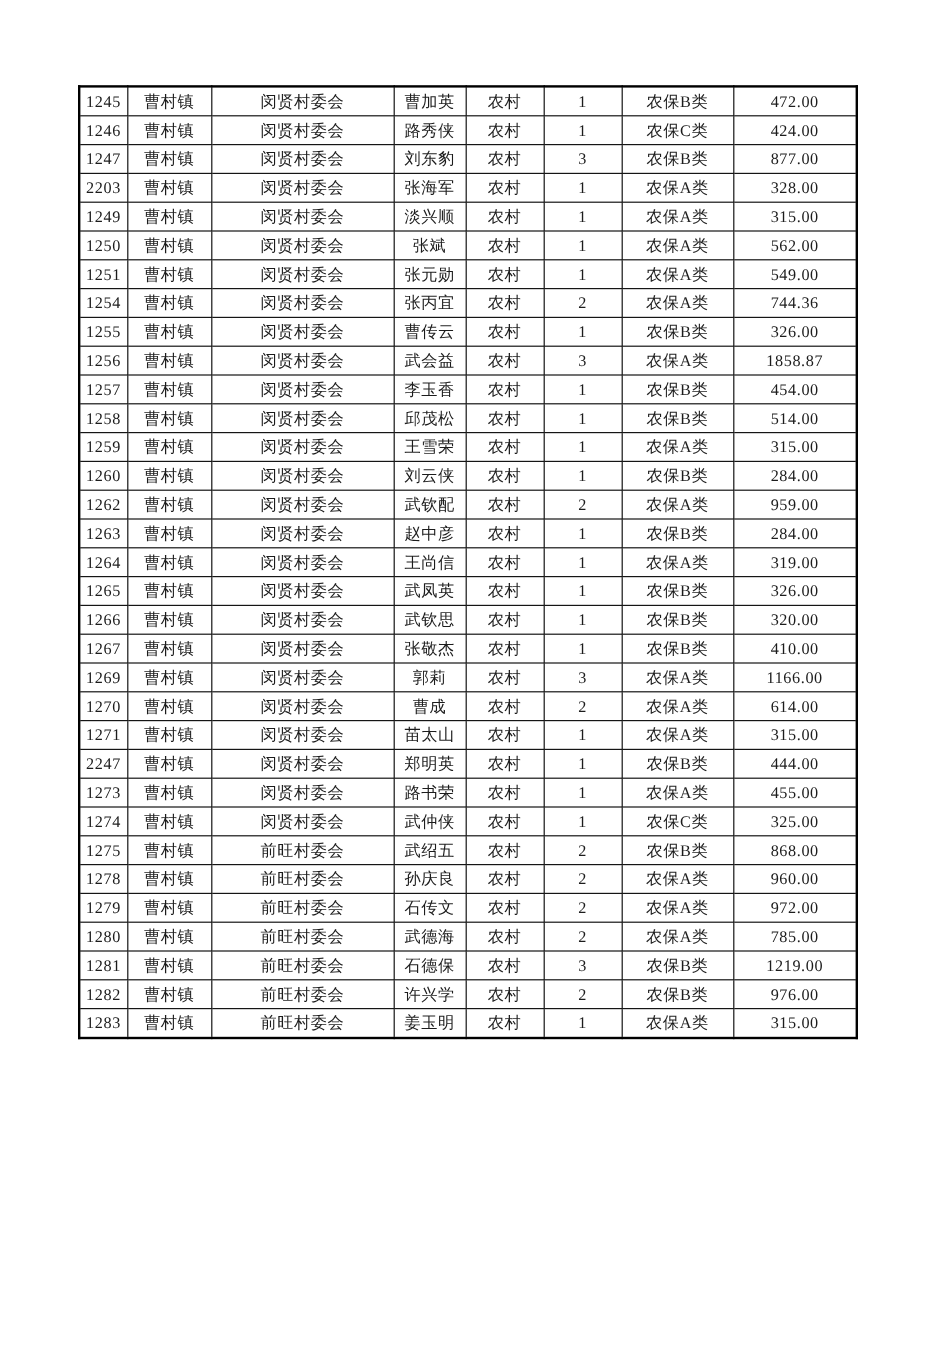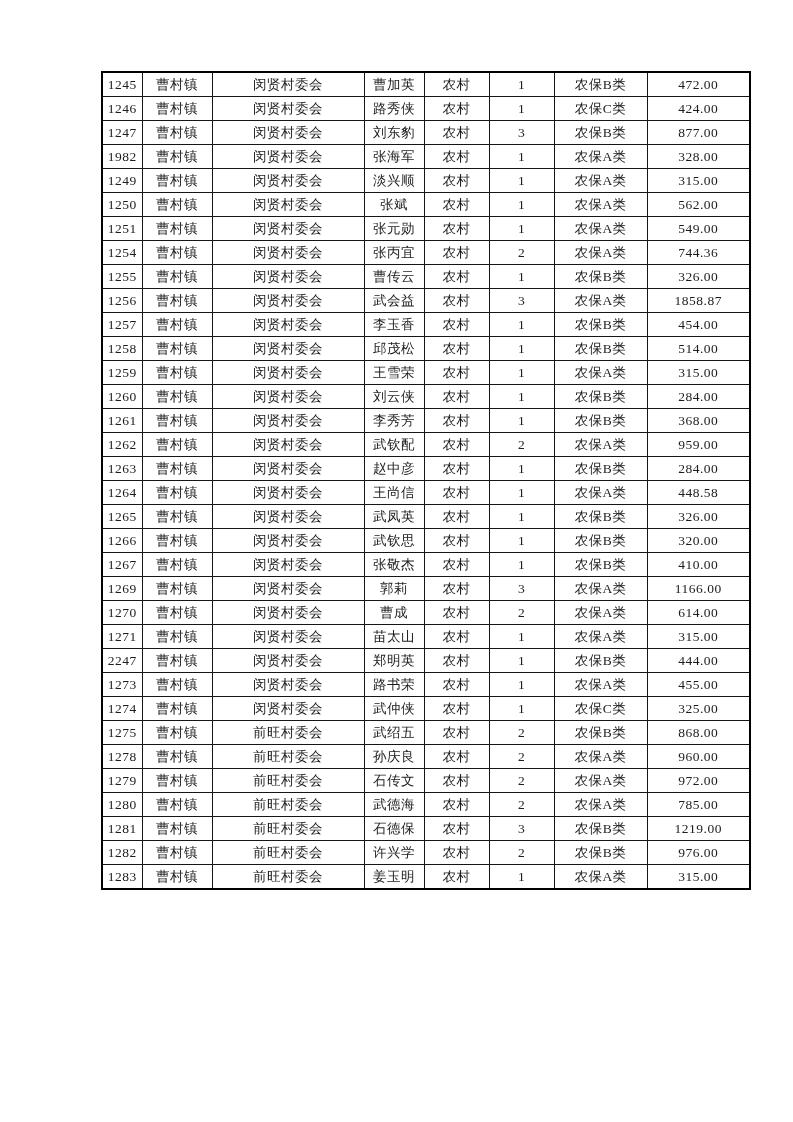--- a/index.html
+++ b/index.html
@@ -16,21 +16,20 @@
     font-family: "Liberation Serif", "DejaVu Serif", serif;
   }
   table.data-table {
     position: absolute;
     left: 65px;
     top: 71px;
     width: 648px;
     border-collapse: collapse;
     table-layout: fixed;
     border: 2px solid #000000;
-    margin-left: 36px;
   }
   table.data-table td {
     border: 1px solid #151515;
     height: 23px;
     padding: 0 2px;
     text-align: center;
     vertical-align: middle;
     font-size: 13.5px;
     color: #1c1c1c;
     letter-spacing: 0.5px;
@@ -89,21 +88,21 @@
     <td class="col-seq">1247</td>
     <td class="col-town">曹村镇</td>
     <td class="col-village">闵贤村委会</td>
     <td class="col-name">刘东豹</td>
     <td class="col-res">农村</td>
     <td class="col-count">3</td>
     <td class="col-cat">农保B类</td>
     <td class="col-amount">877.00</td>
   </tr>
         <tr>
-    <td class="col-seq">1982</td>
+    <td class="col-seq">2203</td>
     <td class="col-town">曹村镇</td>
     <td class="col-village">闵贤村委会</td>
     <td class="col-name">张海军</td>
     <td class="col-res">农村</td>
     <td class="col-count">1</td>
     <td class="col-cat">农保A类</td>
     <td class="col-amount">328.00</td>
   </tr>
         <tr>
     <td class="col-seq">1249</td>
@@ -199,30 +198,20 @@
     <td class="col-seq">1260</td>
     <td class="col-town">曹村镇</td>
     <td class="col-village">闵贤村委会</td>
     <td class="col-name">刘云侠</td>
     <td class="col-res">农村</td>
     <td class="col-count">1</td>
     <td class="col-cat">农保B类</td>
     <td class="col-amount">284.00</td>
   </tr>
         <tr>
-    <td class="col-seq">1261</td>
-    <td class="col-town">曹村镇</td>
-    <td class="col-village">闵贤村委会</td>
-    <td class="col-name">李秀芳</td>
-    <td class="col-res">农村</td>
-    <td class="col-count">1</td>
-    <td class="col-cat">农保B类</td>
-    <td class="col-amount">368.00</td>
-  </tr>
-        <tr>
     <td class="col-seq">1262</td>
     <td class="col-town">曹村镇</td>
     <td class="col-village">闵贤村委会</td>
     <td class="col-name">武钦配</td>
     <td class="col-res">农村</td>
     <td class="col-count">2</td>
     <td class="col-cat">农保A类</td>
     <td class="col-amount">959.00</td>
   </tr>
         <tr>
@@ -236,21 +225,21 @@
     <td class="col-amount">284.00</td>
   </tr>
         <tr>
     <td class="col-seq">1264</td>
     <td class="col-town">曹村镇</td>
     <td class="col-village">闵贤村委会</td>
     <td class="col-name">王尚信</td>
     <td class="col-res">农村</td>
     <td class="col-count">1</td>
     <td class="col-cat">农保A类</td>
-    <td class="col-amount">448.58</td>
+    <td class="col-amount">319.00</td>
   </tr>
         <tr>
     <td class="col-seq">1265</td>
     <td class="col-town">曹村镇</td>
     <td class="col-village">闵贤村委会</td>
     <td class="col-name">武凤英</td>
     <td class="col-res">农村</td>
     <td class="col-count">1</td>
     <td class="col-cat">农保B类</td>
     <td class="col-amount">326.00</td>

